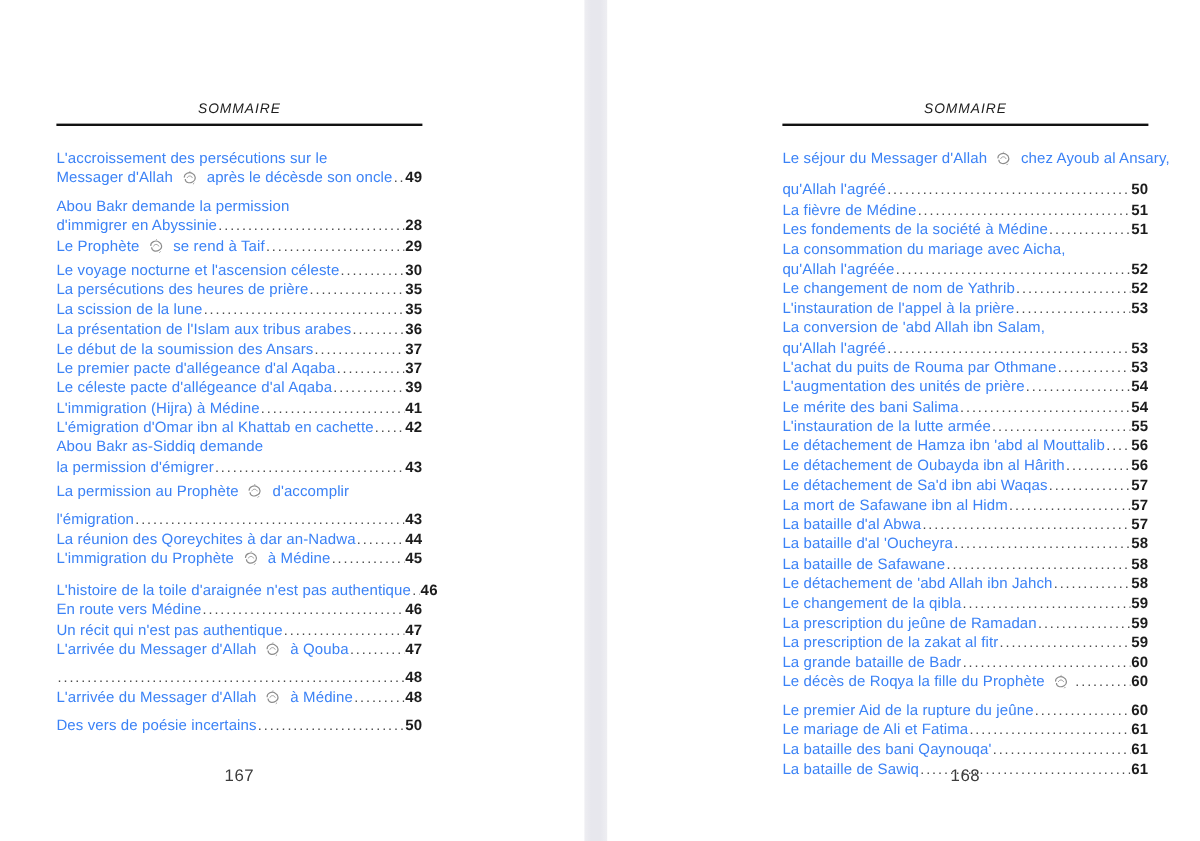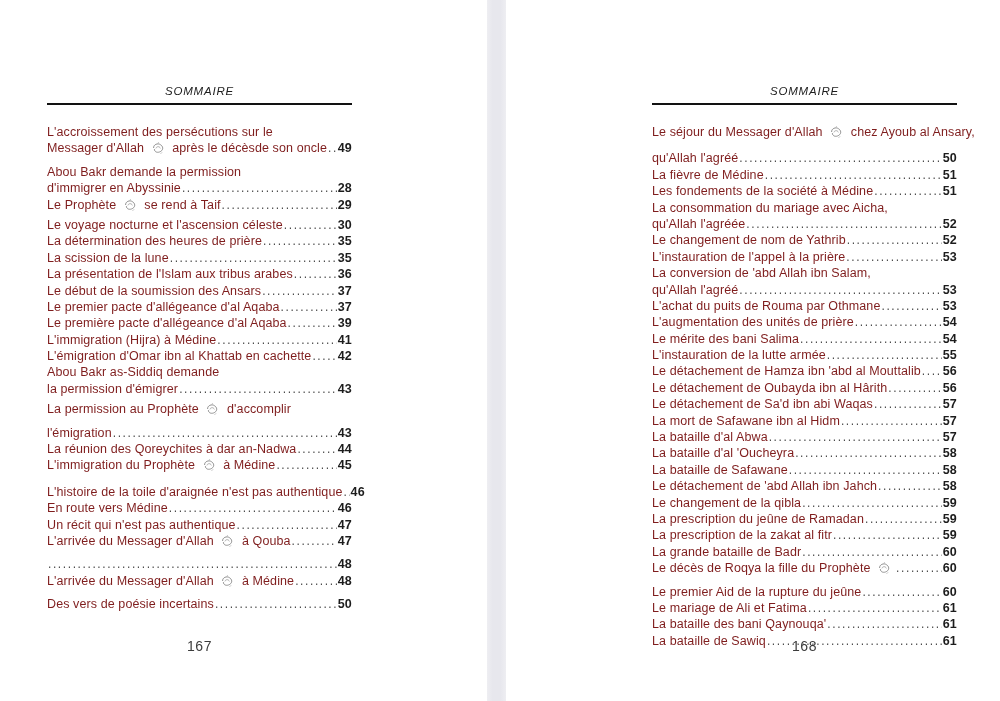--- a/index.html
+++ b/index.html
@@ -25,21 +25,21 @@
   }
   .toc { margin-top:19px; }
   .row {
     display:flex; align-items:baseline;
     height:16.4px; line-height:16.4px;
     font-size:12.5px; white-space:nowrap;
   }
   .g1 { margin-top:4px; }
   .g2 { margin-top:7px;align-items:center; }
   .g3 { margin-top:10px; }
-  .etext { flex:0 0 auto; white-space:nowrap; color:#7f1d1d; letter-spacing:0.1px; }
+  .etext { flex:0 0 auto; white-space:nowrap; color:#3b82f6; letter-spacing:0.1px; }
   .leader { flex:1 1 auto; overflow:hidden; white-space:nowrap; margin:0 1px; min-width:6px; }
   .leader::after {
     content:"........................................................................................................";
     letter-spacing:1.6px; color:#4a4a4a; font-size:12px;
   }
   .pgnum { flex:0 0 auto; font-weight:bold; color:#1c1c1c; letter-spacing:0.2px; }
   .pbuh { display:inline-block; margin:0 3px; vertical-align:-2px; }
   .pbuh svg { display:block; }
   .page-footer {
     position:absolute; top:638px; width:305px;
@@ -82,21 +82,21 @@
             </svg></span> se rend à Taif</span>
         <span class="leader"></span>
         <span class="pgnum">29</span>
       </div>
       <div class="row g1">
         <span class="etext">Le voyage nocturne et l'ascension céleste</span>
         <span class="leader"></span>
         <span class="pgnum">30</span>
       </div>
       <div class="row">
-        <span class="etext">La détermination des heures de prière</span>
+        <span class="etext">La persécutions des heures de prière</span>
         <span class="leader"></span>
         <span class="pgnum">35</span>
       </div>
       <div class="row">
         <span class="etext">La scission de la lune</span>
         <span class="leader"></span>
         <span class="pgnum">35</span>
       </div>
       <div class="row">
         <span class="etext">La présentation de l'Islam aux tribus arabes</span>
@@ -107,21 +107,21 @@
         <span class="etext">Le début de la soumission des Ansars</span>
         <span class="leader"></span>
         <span class="pgnum">37</span>
       </div>
       <div class="row">
         <span class="etext">Le premier pacte d'allégeance d'al Aqaba</span>
         <span class="leader"></span>
         <span class="pgnum">37</span>
       </div>
       <div class="row">
-        <span class="etext">Le première pacte d'allégeance d'al Aqaba</span>
+        <span class="etext">Le céleste pacte d'allégeance d'al Aqaba</span>
         <span class="leader"></span>
         <span class="pgnum">39</span>
       </div>
       <div class="row">
         <span class="etext">L'immigration (Hijra) à Médine</span>
         <span class="leader"></span>
         <span class="pgnum">41</span>
       </div>
       <div class="row">
         <span class="etext">L'émigration d'Omar ibn al Khattab en cachette</span>

